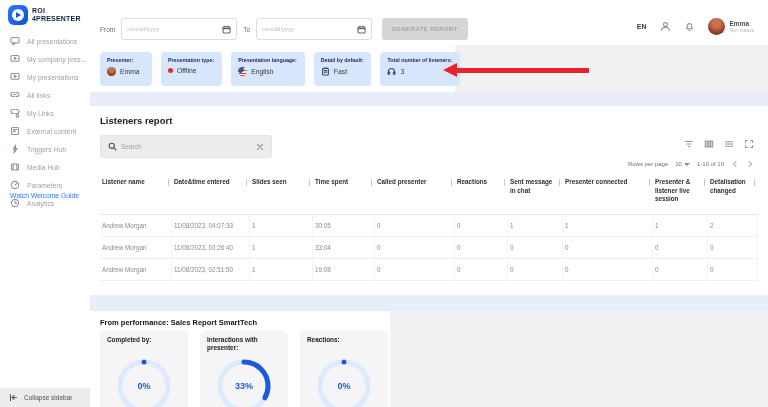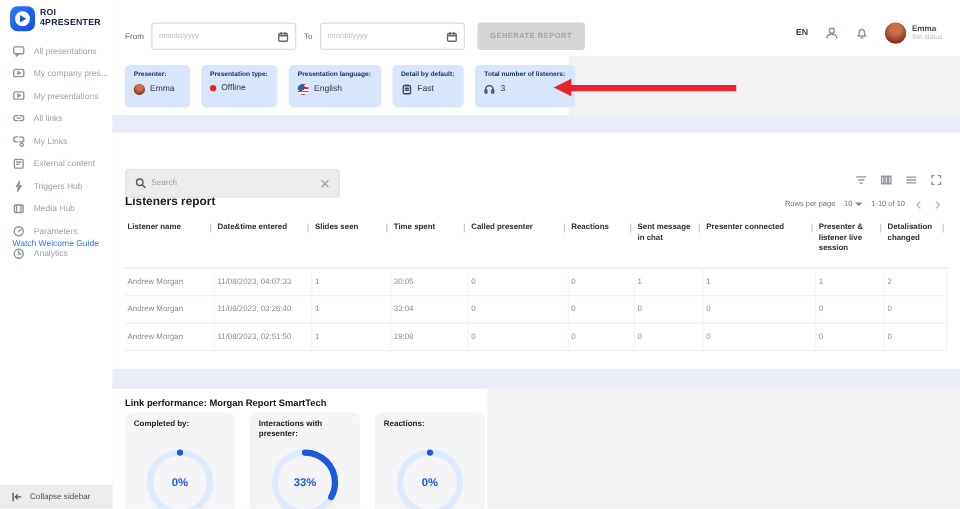--- a/index.html
+++ b/index.html
@@ -65,21 +65,21 @@
   .globe { width:9px; height:9px; border-radius:50%;
     background: radial-gradient(circle at 28% 28%, #3b5998 0 34%, transparent 35%),
                 repeating-linear-gradient(#cf3a3a 0 1.4px, #f4f4f4 1.4px 2.8px); }
 
   
   #arrow-head { left:443px; top:63px; width:0; height:0;
     border-right:14px solid #e8232e; border-top:7px solid transparent; border-bottom:7px solid transparent; }
   #arrow-shaft { left:456px; top:67.5px; width:133px; height:5px; background:#e8232e; }
 
   
-  #lr-title { left:100px; top:115px; font-size:9.5px; font-weight:bold; color:#1b1b1b;margin-top:41px; }
+  #lr-title { left:100px; top:115px; font-size:9.5px; font-weight:bold; color:#1b1b1b; }
   #search-bar { left:100px; top:135px; width:172px; height:23px; background:#ececec; border:1px solid #e3e3e3;
     border-radius:3px; display:flex; align-items:center; gap:4px; padding:0 7px; }
   #search-bar input { flex:1; border:none; outline:none; background:transparent; font-size:6.5px; color:#444;
     min-width:0; font-family:"Liberation Sans",sans-serif; }
   #search-bar input::placeholder { color:#9d9d9d; }
   #view-icons { right:14px; top:139px; display:flex; gap:10px; align-items:center; }
   #pagination { right:14px; top:160px; display:flex; align-items:center; gap:7px; }
   #pagination span { font-size:6px; color:#6f6f6f; }
   .dd-caret { width:0; height:0; border-left:3px solid transparent; border-right:3px solid transparent;
     border-top:3.5px solid #8a8a8a; display:inline-block; margin-left:2px; }
@@ -371,21 +371,21 @@
   <div class="td">1</div>
   <div class="td">19:08</div>
   <div class="td">0</div>
   <div class="td">0</div>
   <div class="td">0</div>
   <div class="td">0</div>
   <div class="td">0</div>
   <div class="td">0</div>
 </div>
 
-<div class="abs" id="lp-title">Link performance: Morgan Report SmartTech</div>
+<div class="abs" id="lp-title">From performance: Sales Report SmartTech</div>
 <div class="abs" id="lp-cards">
   <div class="lp-card">
     <div class="lp-lbl">Completed by:</div>
     <div class="ring-wrap">
       <svg width="56" height="56" viewBox="0 0 56 56">
         <circle cx="28" cy="28" r="24" fill="none" stroke="#dde9fc" stroke-width="5"></circle>
         <circle cx="28" cy="28" r="24" fill="none" stroke="#1b5bdb" stroke-width="5" stroke-linecap="round" transform="rotate(-90 28 28)" stroke-dasharray="0 150.79644737231007"></circle>
       </svg>
       <div class="pct">0%</div>
     </div>

